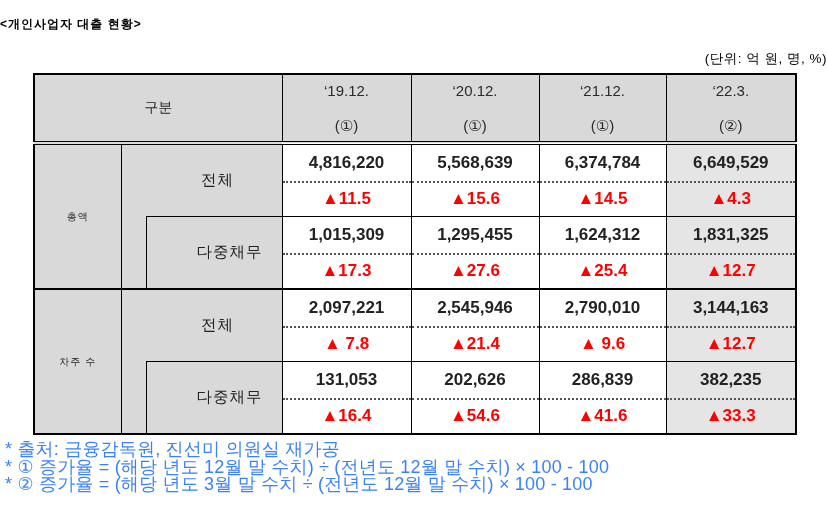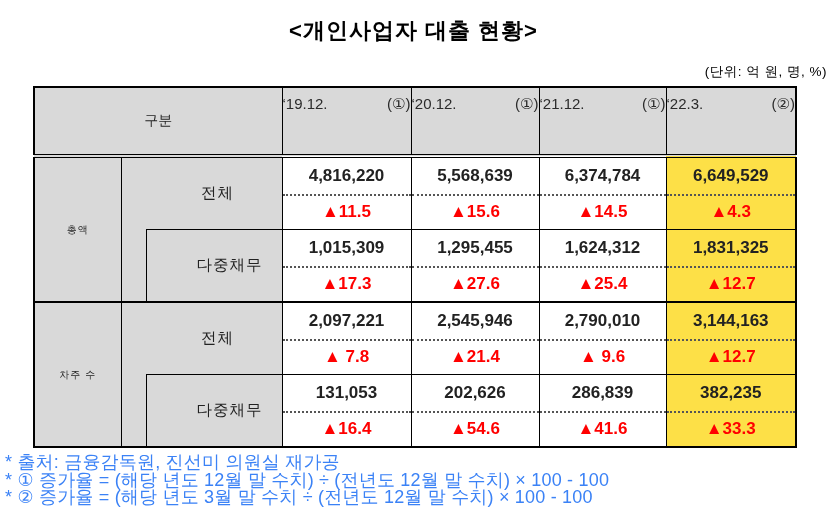--- a/index.html
+++ b/index.html
@@ -1,40 +1,40 @@
 <!DOCTYPE html>
 <html><head>
 <meta charset="utf-8">
 <style>
   * { margin:0; padding:0; box-sizing:border-box; }
   body { background:#fff; font-family:"Liberation Sans","DejaVu Sans",sans-serif; }
   .page { position:relative; width:827px; height:513px; background:#fff; overflow:hidden; }
 
   .title {
-    padding-top:16px; text-align:center;
-    font-size:22px; font-weight:bold; color:#000; letter-spacing:1px;
+    padding-top:16px; text-align:left;
+    font-size:12px; font-weight:bold; color:#000; letter-spacing:1px;
   }
   .unit-note {
     margin-top:17px; margin-bottom:5px; 
     text-align:right; font-size:13.5px; color:#000; letter-spacing:0.5px;
   }
 
   table.loan-table {
     margin-left:33px; border-collapse:collapse; table-layout:fixed;
     border:2px solid #000;
   }
   .loan-table th, .loan-table td { border:1px solid #000; padding:0; }
 
   
   .loan-table thead th {
     background:#D9D9D9; border-bottom:4px double #000;
     height:66px; font-weight:normal; color:#2b2b2b; font-size:15px;
   }
   .loan-table thead th.corner { font-size:14px; color:#222; }
-  .period-box { display:flex; flex-direction:row; justify-content:space-between; height:66px; padding:7px 0 6px 0; }
+  .period-box { display:flex; flex-direction:column; justify-content:space-between; height:66px; padding:7px 0 6px 0; }
   .period-box .p, .period-box .f { text-align:center; }
 
   
   td.group-label {
     background:#D9D9D9; text-align:center; vertical-align:middle;
     font-size:10px; color:#222; letter-spacing:1px;
   }
   td.sub-label {
     background:#D9D9D9; text-align:center; vertical-align:middle;
     font-size:15.5px; color:#222; height:71px; letter-spacing:1px;padding-left:32px;
@@ -51,21 +51,21 @@
   td.data { height:71px; }
   td.data .cell-wrap { display:flex; flex-direction:column; height:71px;font-weight:bold; }
   td.data .val {
     flex:1 1 50%; display:flex; align-items:center; justify-content:center;
     font-size:17px; color:#222;
   }
   td.data .growth {
     flex:1 1 50%; display:flex; align-items:center; justify-content:center;
     font-size:17px; color:#FF0000; border-top:2px dotted #555;
   }
-  td.data.hl { background:#fde047;margin-left:12px; }
+  td.data.hl { background:#e5e5e5;margin-left:12px; }
 
   
   tr.group-start td { border-top:2.5px solid #000; }
 
   .footnotes { margin-top:6px; margin-left:5px; }
   .footnotes .fn { font-size:18px; color:#3b82f6; line-height:17.5px; letter-spacing:0.2px; }
 </style>
 </head>
 <body>
 

